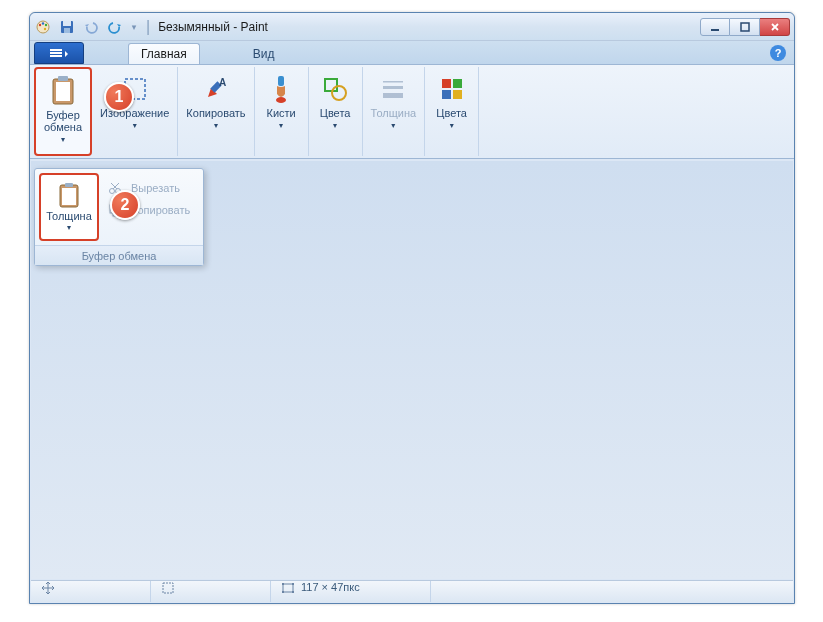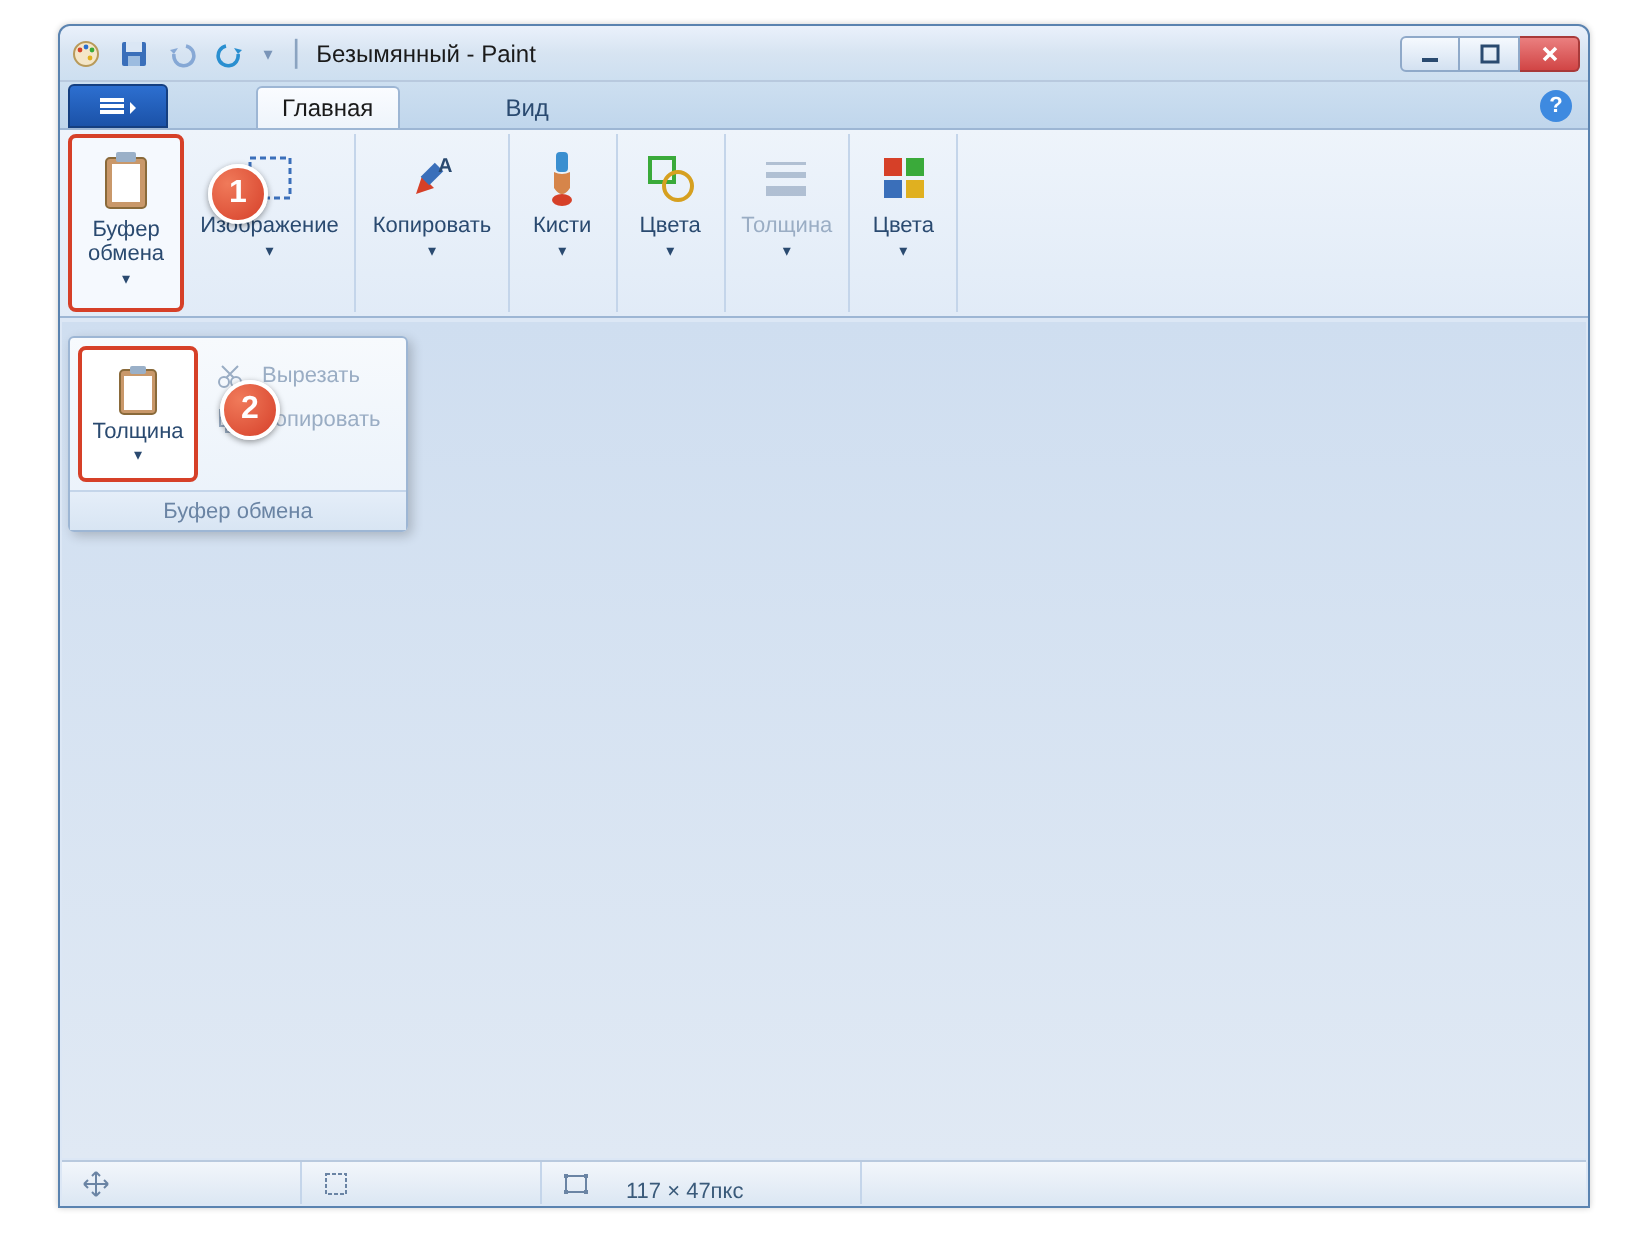--- a/index.html
+++ b/index.html
@@ -111,21 +111,21 @@
   background: linear-gradient(to bottom,#cfdef0,#e0e9f4);
 }
 
 
 .statusbar {
   position:absolute; left:1px; right:1px; bottom:1px; height:22px;
   background: linear-gradient(to bottom,#f2f6fb,#dce7f3);
   border-top:1px solid #b8c9de;
   display:flex; align-items:center; font-size:11px; color:#3a5a7a;
 }
-.sb-sect { padding:0 10px; display:flex; align-items:flex-end; gap:18px; height:100%; border-right:1px solid #c4d5ea; min-width:120px;}
+.sb-sect { padding:0 10px; display:flex; align-items:flex-start; gap:6px; height:100%; border-right:1px solid #c4d5ea; min-width:120px;}
 .sb-sect.wide{min-width:160px;}
 .sb-zoom { margin-left:auto; display:flex; align-items:center; gap:8px; padding:0 10px;}
 .zbtn { width:16px;height:16px;border:1px solid #8fa9c9;border-radius:50%;display:flex;align-items:center;justify-content:center;font-size:11px;background:#f5f9fe;}
 .zslider { width:100px;height:4px;background:#b8c9de;position:relative;border-radius:2px;}
 .zslider .thumb{position:absolute;left:48px;top:-4px;width:8px;height:12px;background:#f5f9fe;border:1px solid #7a95b8;border-radius:2px;}
 
 
 .callout {
   position:absolute; width:30px;height:30px; border-radius:50%;
   background: radial-gradient(circle at 30% 30%, #f07a5a, #d6402a);

